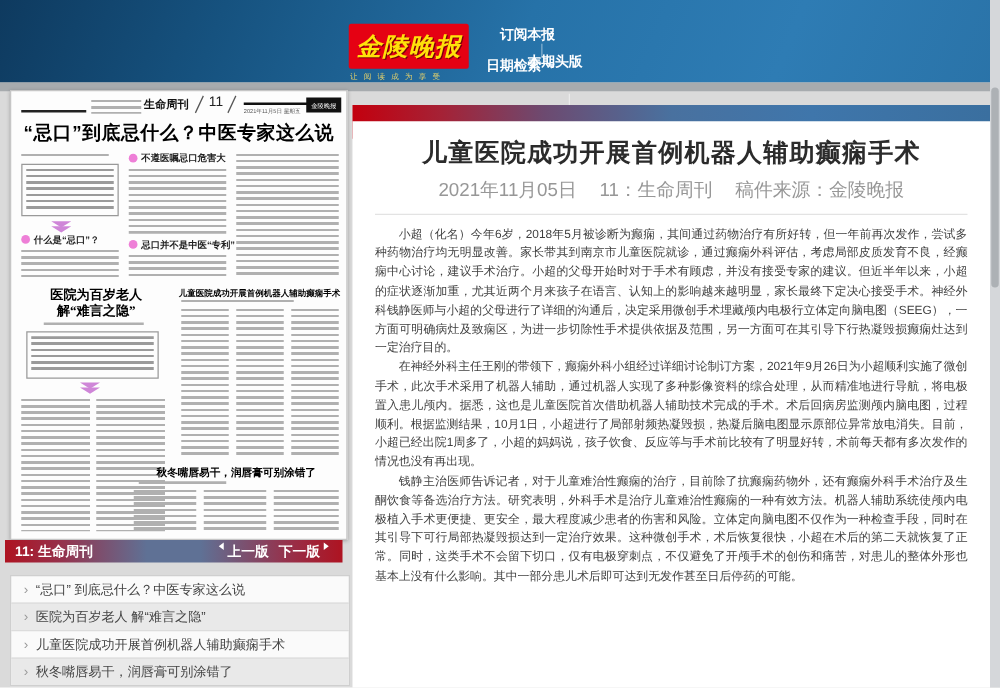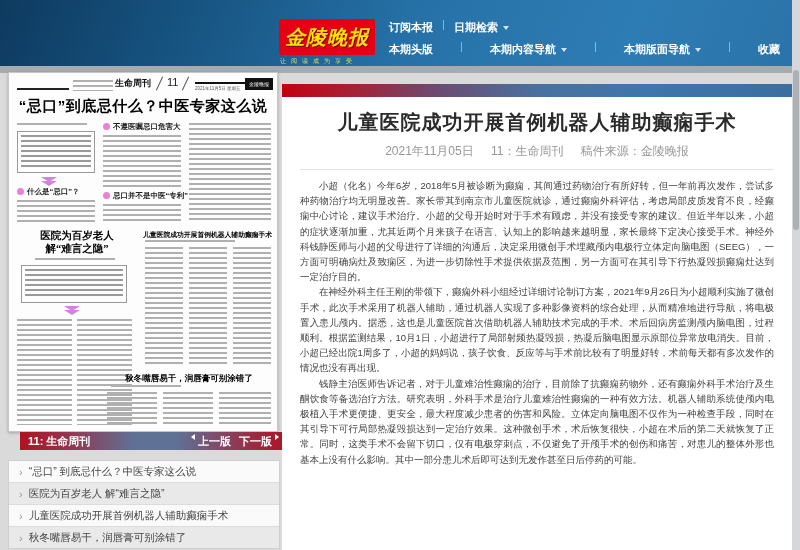--- a/index.html
+++ b/index.html
@@ -8,21 +8,21 @@
   .abs{position:absolute;}
 
   
   .topbar{left:0;top:0;width:800px;height:66px;
     background:linear-gradient(112deg,#0e3a5f 0%,#16527f 22%,#2672a8 52%,#2e7cb4 78%,#2a73a8 100%);}
   .logo{left:279px;top:19px;width:96px;height:36px;background:#e50113;border-radius:2px;
         display:flex;align-items:center;justify-content:center;}
   .logo span{color:#ffe10a;font-weight:bold;font-style:italic;font-size:20px;letter-spacing:1px;
         font-family:"Liberation Serif",serif;text-shadow:1px 1px 0 #7a000a;}
   .tagline{left:280px;top:57px;width:96px;color:#e8d36a;font-size:6px;letter-spacing:5px;white-space:nowrap;}
-  .nav{color:#fff;font-size:11px;font-weight:bold;display:flex;align-items:flex-start;white-space:nowrap;}
+  .nav{color:#fff;font-size:11px;font-weight:bold;display:flex;align-items:flex-end;white-space:nowrap;flex-direction:column;}
   .nav a{color:#fff;text-decoration:none;display:inline-flex;align-items:center;}
   .nav .u{}
   .vsep{width:1px;height:10px;background:rgba(255,255,255,.45);margin:0 10px;display:inline-block;}
   .caret{display:inline-block;width:0;height:0;border:3px solid transparent;border-top:4px solid #cfe3f5;
          margin-left:5px;position:relative;top:2px;}
   .strip{left:0;top:66px;width:800px;height:7px;background:#a7abae;}
 
   
   .sbar{right:0;top:0;width:8px;height:550px;background:#d5d7da;z-index:50;}
   .sthumb{position:absolute;left:1px;top:70px;width:6px;height:160px;background:#adb1b5;border-radius:3px;}
@@ -57,39 +57,39 @@
   .ibox{border:1px solid #999;box-sizing:border-box;padding:3px;}
   .ibox .fill{width:100%;height:100%;}
   .pdot{display:inline-block;width:7px;height:7px;border-radius:50%;background:#ee7fd7;margin-right:3px;
         vertical-align:-1px;}
   .psec{font-size:7.5px;font-weight:bold;color:#222;white-space:nowrap;}
   .parrow span{display:block;width:0;height:0;border:8px solid transparent;border-top:5px solid #cf86d8;}
   .parrow span+span{margin-top:-9px;}
   .serifh{font-family:"Liberation Serif",serif;font-weight:bold;color:#000;text-align:center;white-space:nowrap;}
 
   
-  .pbar{left:20px;top:432px;width:270px;height:18px;color:#fff;font-size:11px;font-weight:bold;
+  .pbar{left:4px;top:432px;width:270px;height:18px;color:#fff;font-size:11px;font-weight:bold;
     background:linear-gradient(90deg,#ae1321 0%,#97304a 16%,#5f7195 42%,#5f7195 58%,#97304a 84%,#ae1321 100%);
     display:flex;align-items:center;justify-content:space-between;padding:0 8px;box-sizing:border-box;}
   .pbar .pg{display:inline-flex;align-items:flex-start;cursor:pointer;}
 
   
   .links{left:8px;top:460px;width:272px;border:1px solid #cfcfcf;background:#fafafa;list-style:none;
          margin:0;padding:0;box-sizing:border-box;}
   .links li{height:21px;display:flex;align-items:center;padding:0 10px;font-size:10.5px;color:#444;
             cursor:pointer;white-space:nowrap;overflow:hidden;}
   .links li:nth-child(even){background:#e9e9e9;}
   .links li+li{border-top:1px solid #dcdcdc;}
   .links .arr{color:#999;margin-right:6px;font-size:11px;}
 
   
   .content{left:282px;top:97px;width:510px;height:453px;background:#fff;box-sizing:border-box;
            padding:12px 18px 0 18px;}
   .a-title{text-align:center;font-size:20px;font-weight:bold;color:#2b2b2b;letter-spacing:1px;margin:0;}
-  .a-meta{text-align:center;font-size:12px;color:#979797;margin-top:7px;}
+  .a-meta{text-align:center;font-size:15px;color:#979797;margin-top:7px;}
   .a-meta span{margin:0 7px;}
   .a-div{border-top:1px solid #e3e3e3;margin-top:9px;}
   .a-byline{font-size:10.5px;color:#333;margin-top:10px;line-height:15px;}
   .a-byline .b2{margin-left:10px;}
   .a-body{margin-top:8px;font-size:9.5px;color:#3f3f3f;line-height:15.2px;text-align:justify;}
   .a-body p{margin:0;text-indent:2em;}
 </style>
 </head>
 <body>
 

